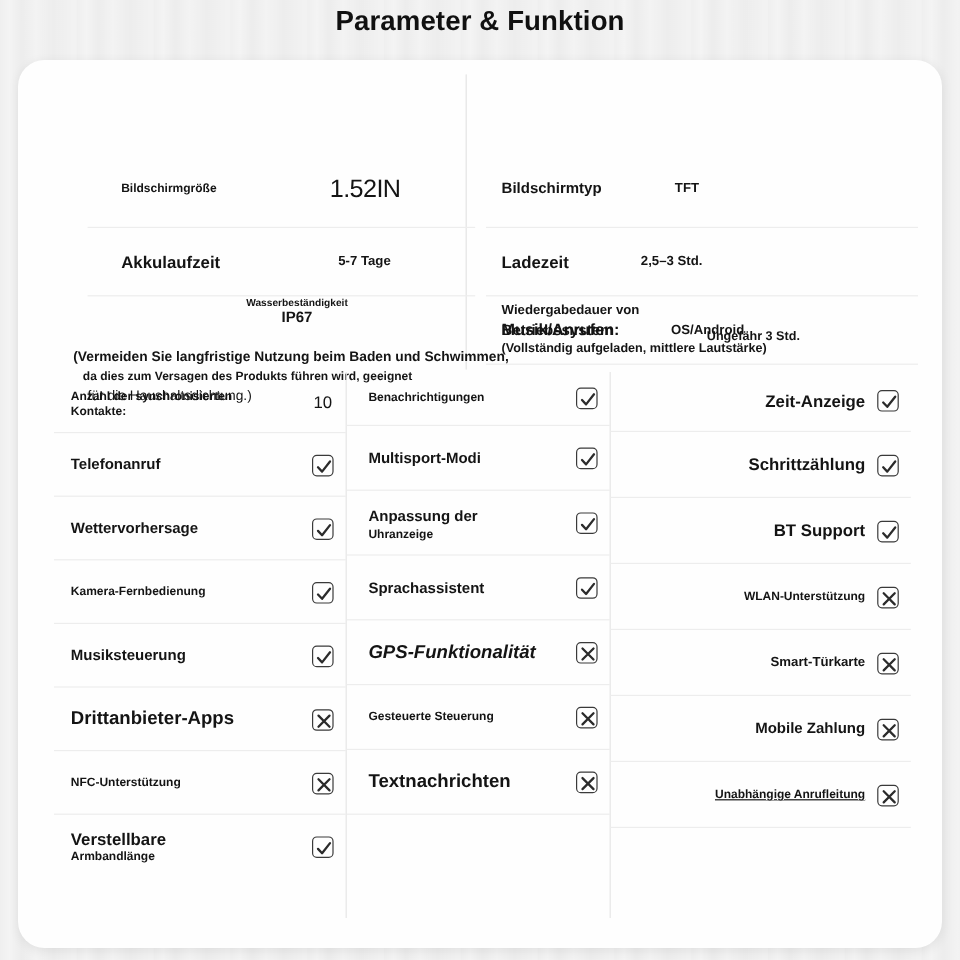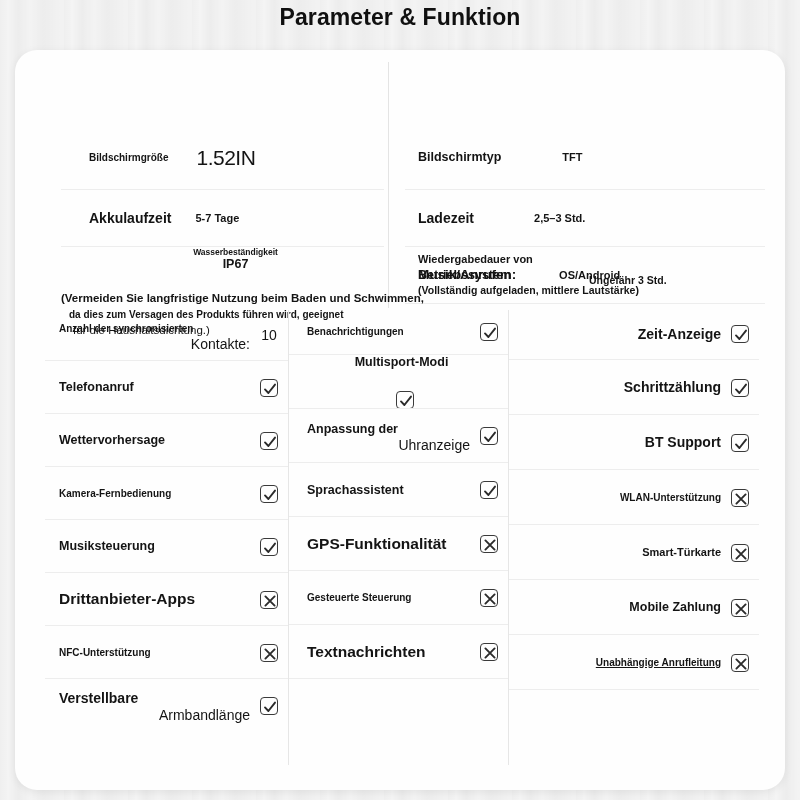--- a/index.html
+++ b/index.html
@@ -71,21 +71,21 @@
     width: 1px;
     height: 246px;
     background: #e4e4e4;
   }
   .spec-row {
     position: absolute;
     display: flex;
     align-items: center;
     box-sizing: border-box;
   }
-  .spec-row.left  { left: 30px; width: 343px; }
+  .spec-row.left  { left: 42px; width: 343px; text-align: center; }
   .spec-row.right { left: 374px; width: 380px; }
   .spec-row .hline {
     position: absolute;
     left: 16px;
     right: 4px;
     bottom: 0;
     height: 1px;
     background: #ededed;
   }
   .spec-label {
@@ -192,21 +192,21 @@
     display: flex;
     justify-content: center;
     align-items: center;
   }
   .cell .cnum {
     flex: 0 0 auto;
     width: 26px;
     text-align: center;
     font-size: 14px;
   }
-  .sub { font-size: 14px; font-weight: normal; display: block; text-align: right; }
+  .sub { font-size: 10px; font-weight: bold; display: block; }
   .cell.c1-pad { padding-left: 18px; }
   .cell.c2-pad { padding-left: 22px; text-align: right; }
 
   .box {
     width: 18px;
     height: 18px;
     border: 1.6px solid #3a3a3a;
     border-radius: 4px;
     position: relative;
     box-sizing: border-box;
@@ -381,21 +381,21 @@
         <div class="cmark">
           <div class="box">
               <svg width="22" height="22" viewBox="0 0 22 22">
                 <path d="M6 11.4 L9.4 15 L16 6.6" stroke="#2b2b2b" stroke-width="1.9" fill="none" stroke-linecap="round" stroke-linejoin="round"></path>
               </svg>
             </div>
         </div>
         <div class="sep"></div>
       </div>
 
-      <div class="cell c1-pad" style="height:54px;flex-direction:column;">
+      <div class="cell c1-pad" style="height:54px;">
         <div class="ctext t-m">Multisport-Modi</div>
         <div class="cmark">
           <div class="box">
               <svg width="22" height="22" viewBox="0 0 22 22">
                 <path d="M6 11.4 L9.4 15 L16 6.6" stroke="#2b2b2b" stroke-width="1.9" fill="none" stroke-linecap="round" stroke-linejoin="round"></path>
               </svg>
             </div>
         </div>
         <div class="sep"></div>
       </div>
@@ -420,21 +420,21 @@
         <div class="cmark">
           <div class="box">
               <svg width="22" height="22" viewBox="0 0 22 22">
                 <path d="M6 11.4 L9.4 15 L16 6.6" stroke="#2b2b2b" stroke-width="1.9" fill="none" stroke-linecap="round" stroke-linejoin="round"></path>
               </svg>
             </div>
         </div>
         <div class="sep"></div>
       </div>
 
-      <div class="cell c1-pad" style="height:54px;">
+      <div class="cell c1-pad" style="height:54px;font-style:italic;">
         <div class="ctext t-xl">GPS-Funktionalität</div>
         <div class="cmark">
           <div class="box">
               <svg width="22" height="22" viewBox="0 0 22 22">
                 <path d="M6.4 6.4 L15.6 15.6 M15.6 6.4 L6.4 15.6" stroke="#2b2b2b" stroke-width="1.9" fill="none" stroke-linecap="round"></path>
               </svg>
             </div>
         </div>
         <div class="sep"></div>
       </div>

